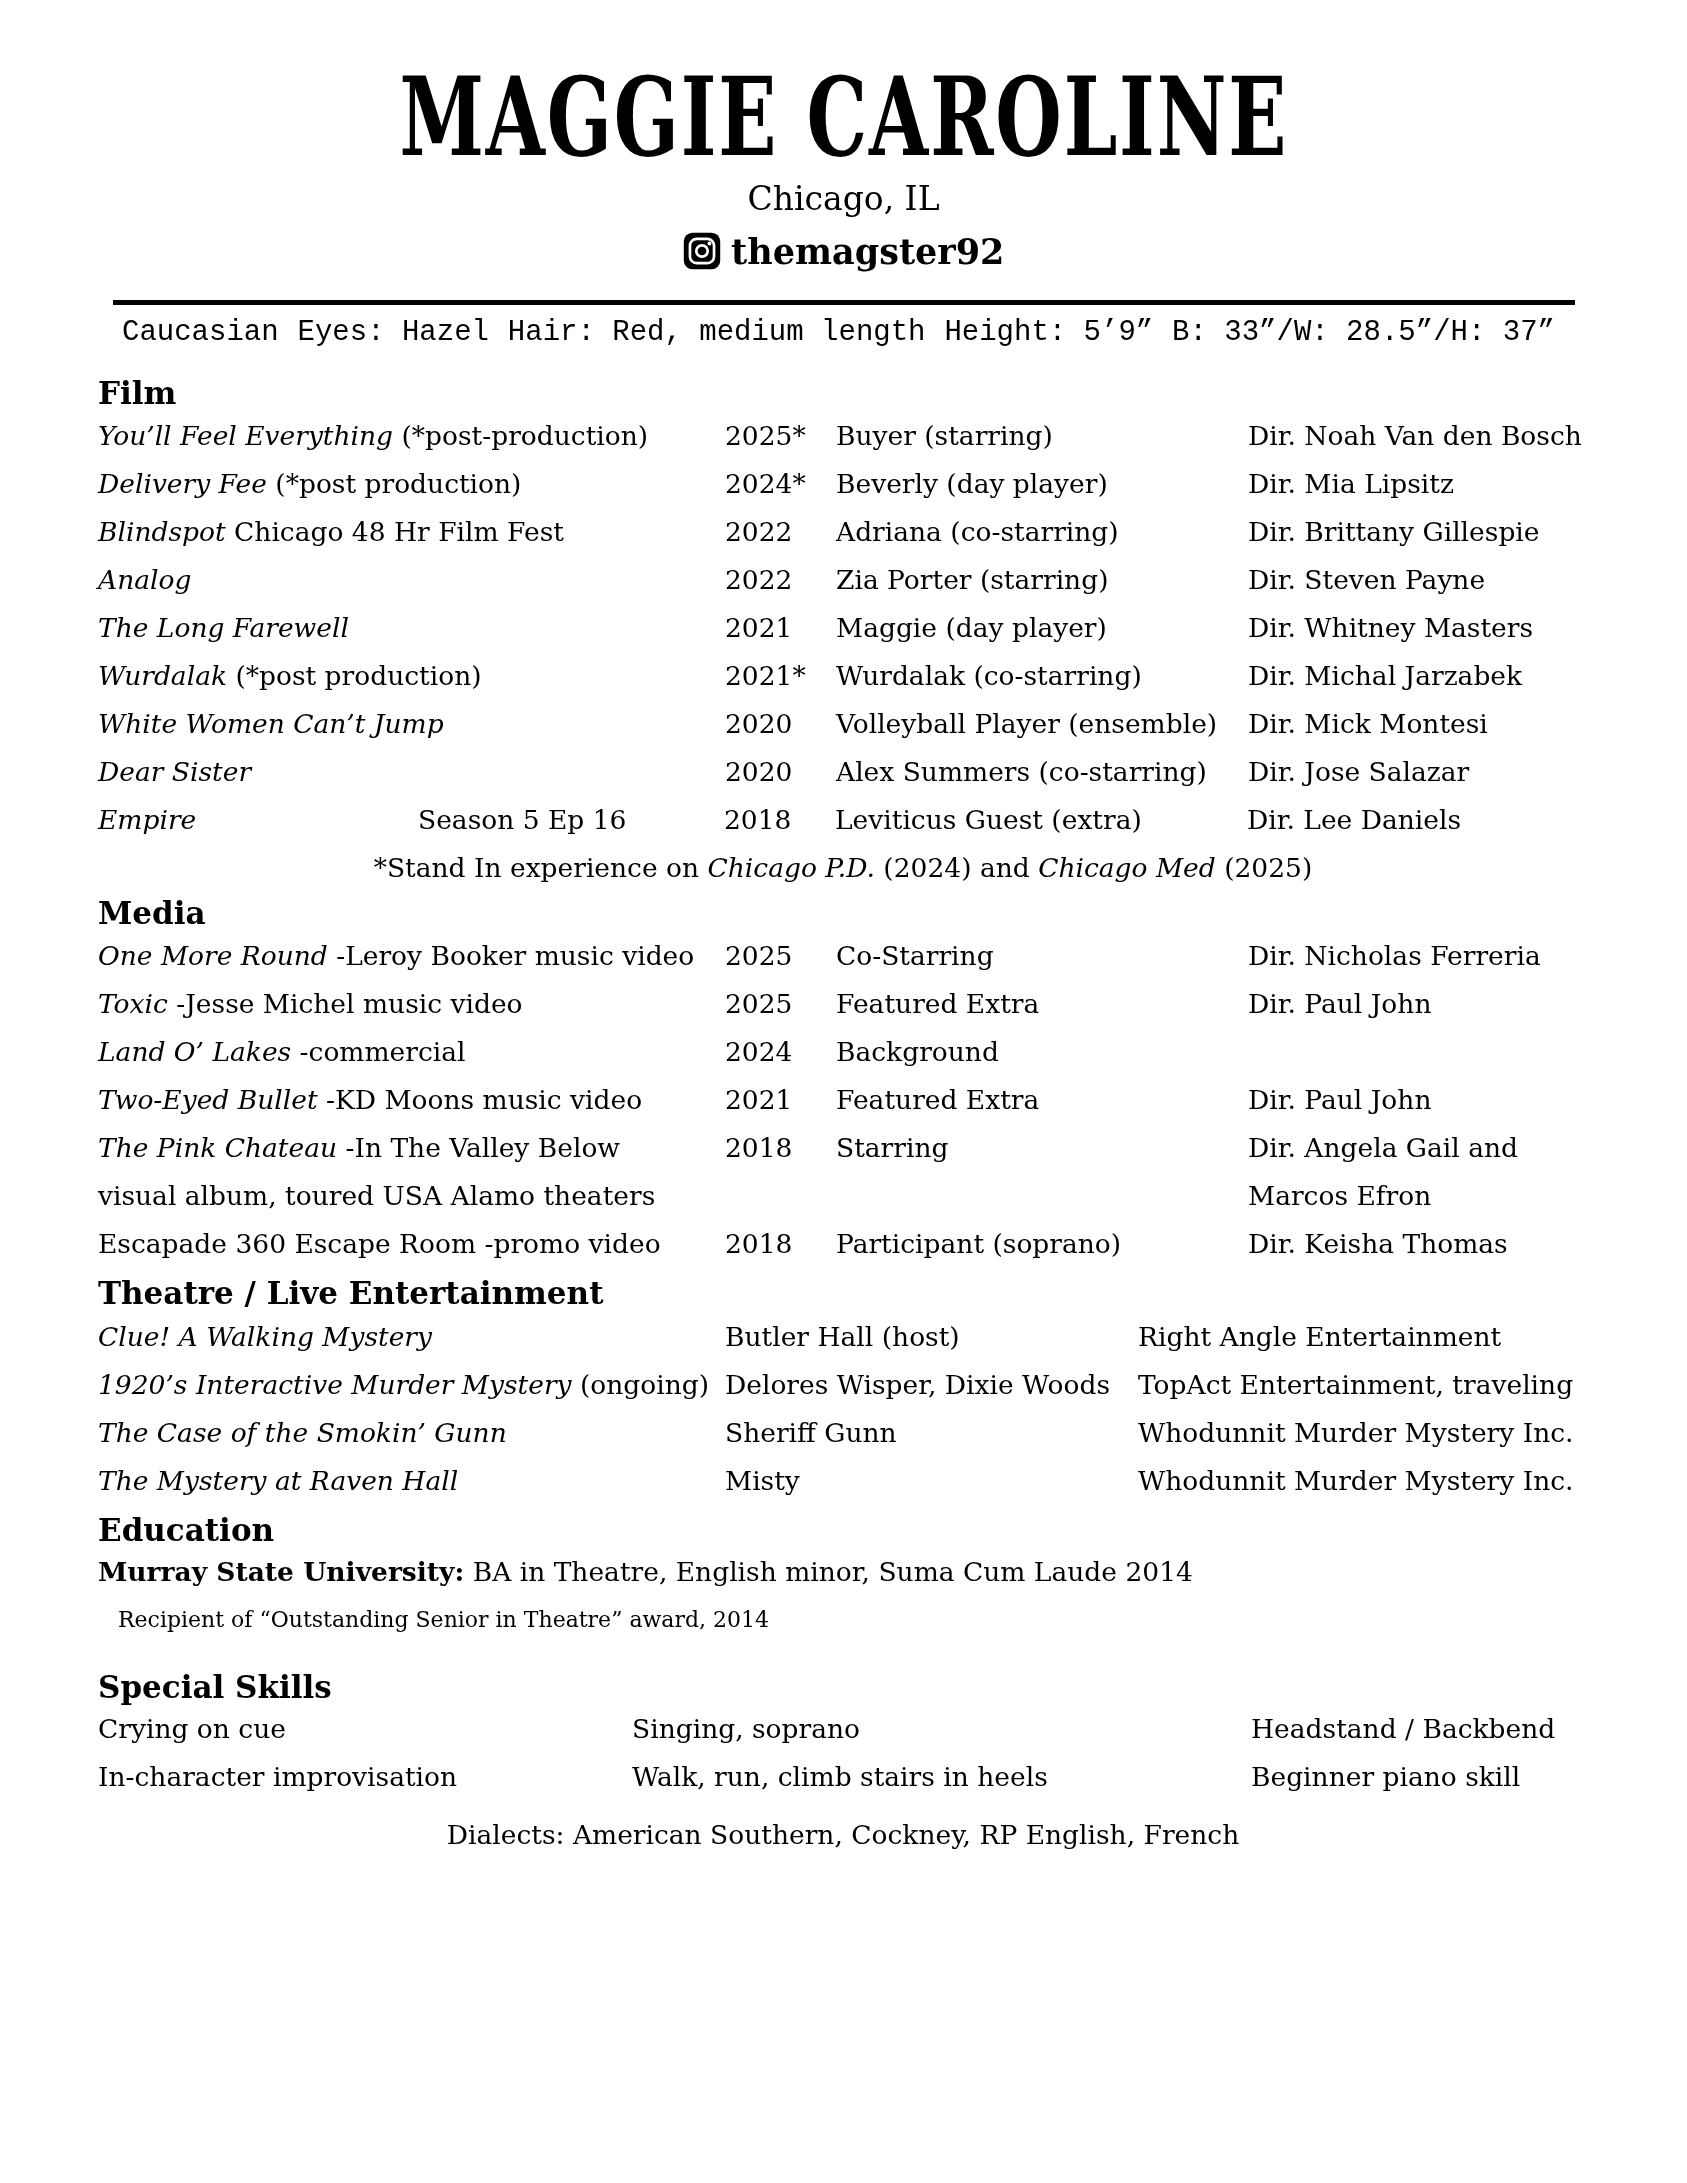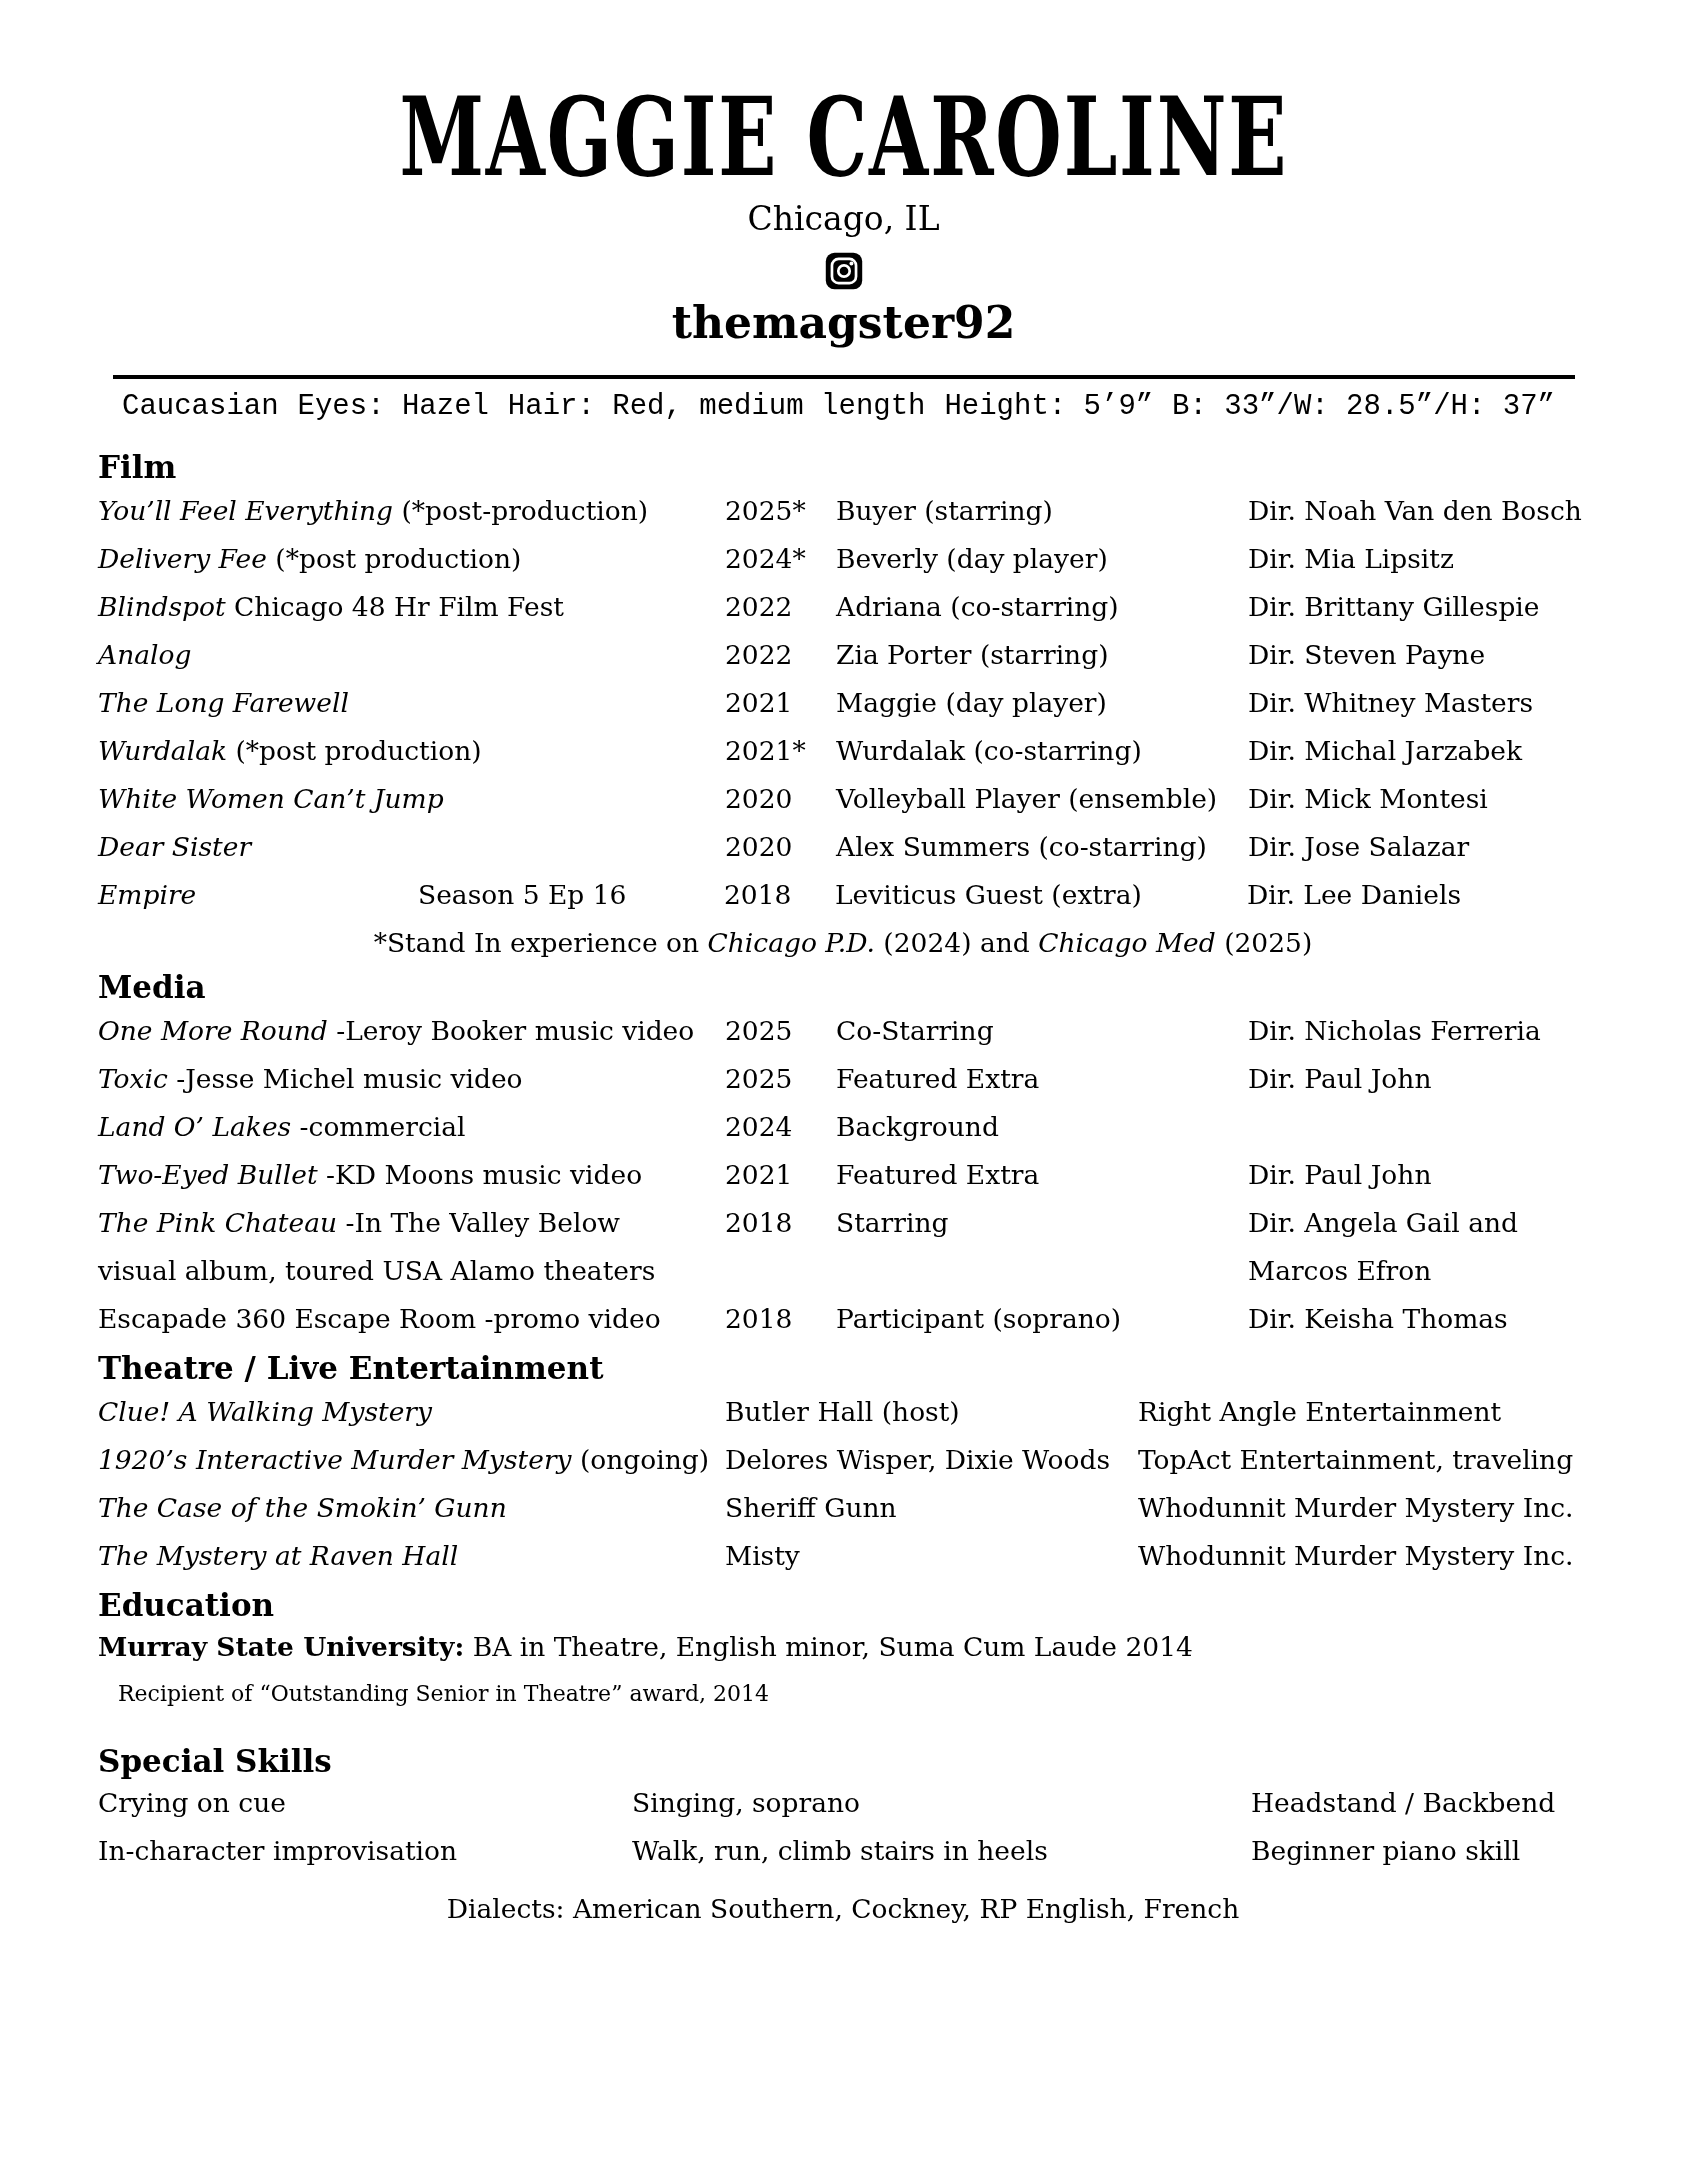--- a/index.html
+++ b/index.html
@@ -6,34 +6,34 @@
   .page {
     position:relative;
     width:1687px; height:2183px;
     margin:0 auto;
     background:#ffffff;
     color:#000000;
     font-family:"DejaVu Serif", serif;
     overflow:hidden;
   }
   
-  .header { text-align:center; padding-top:83px; }
+  .header { text-align:center; padding-top:63px; }
   .name {
     display:inline-block;
     font-size:109px; font-weight:700; line-height:1;
     letter-spacing:2.6px;
     transform:scaleX(0.70);
     transform-origin:center;
     white-space:nowrap;
   }
   .location { font-size:33px; font-weight:400; margin-top:9.3px; line-height:1.1; }
   .insta {
     margin-top:14.6px;
     display:flex; align-items:center; justify-content:center; gap:10.6px;
-    font-size:44px; font-weight:700; line-height:1;flex-direction:column;
+    font-size:35px; font-weight:700; line-height:1;
   }
   .insta svg { display:block; }
   .divider { height:4.6px; background:#000; width:1462px; margin:30px auto 0 auto; }
   .stats {
     margin:12px 132px 0 122px;
     display:flex; justify-content:space-between;
     font-size:29px; line-height:1.1; white-space:nowrap;font-family:Liberation Mono, monospace;
   }
   
   .content { margin:28px 99px 0 98px; }

